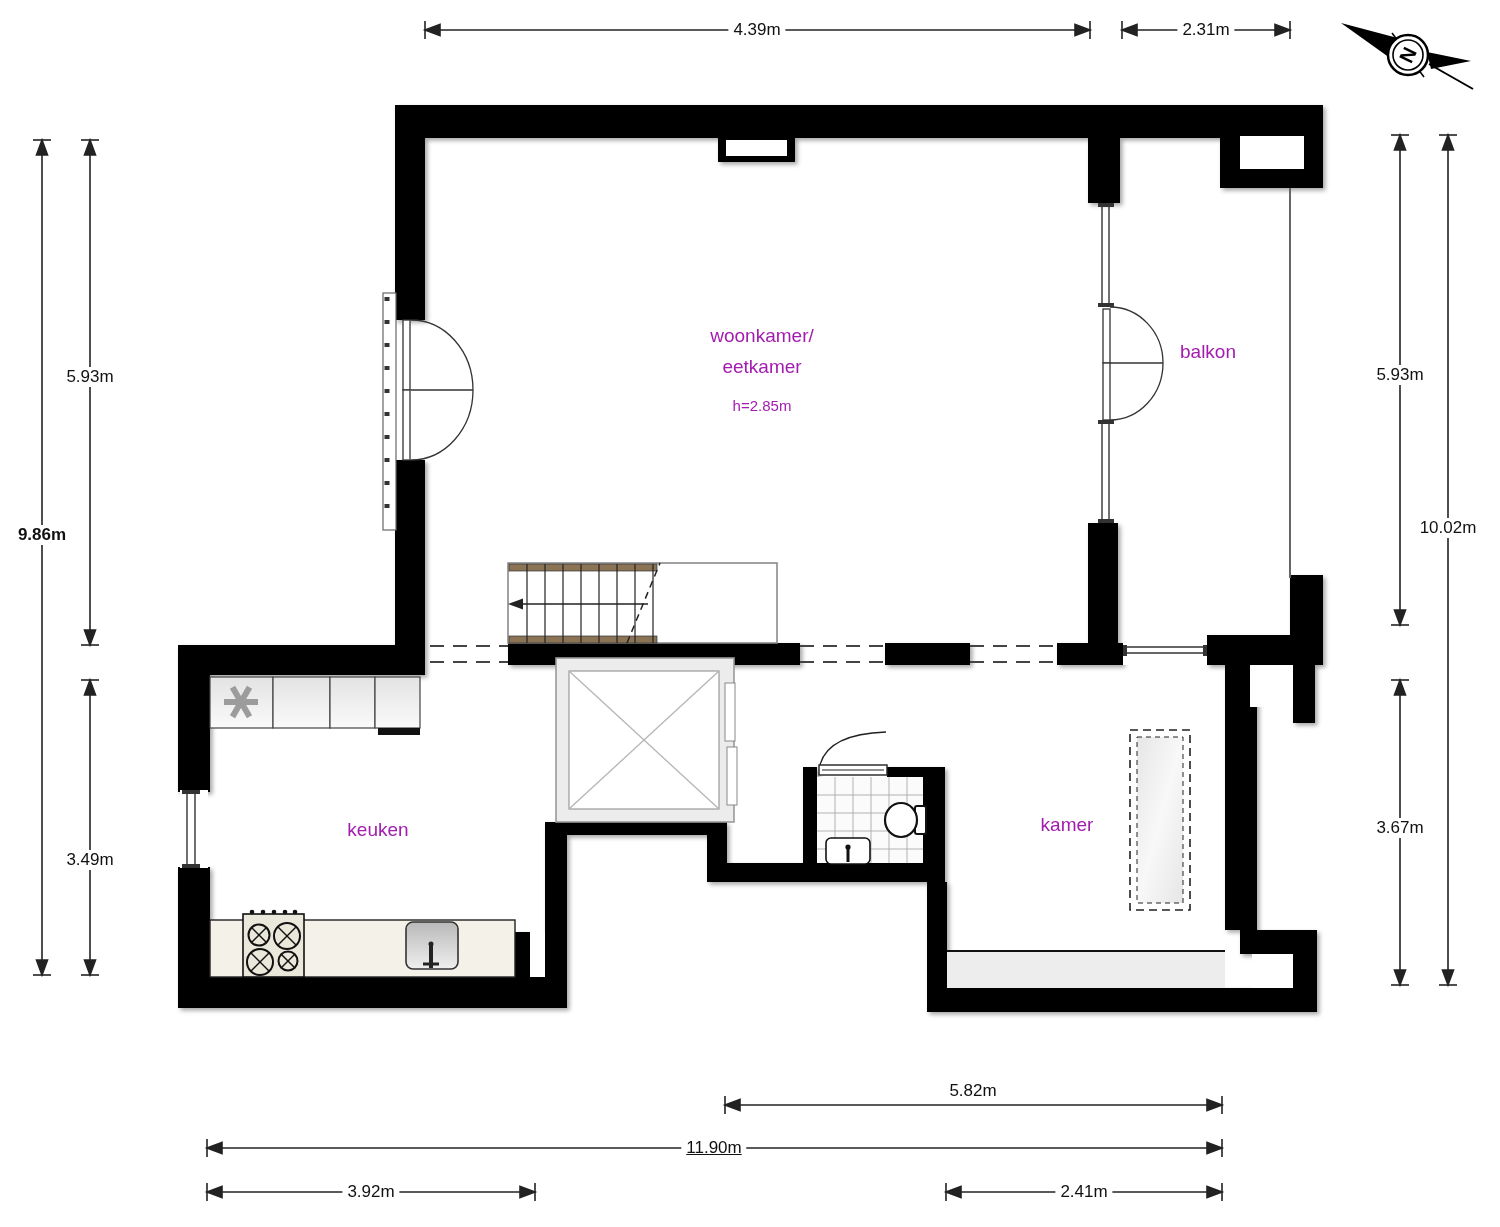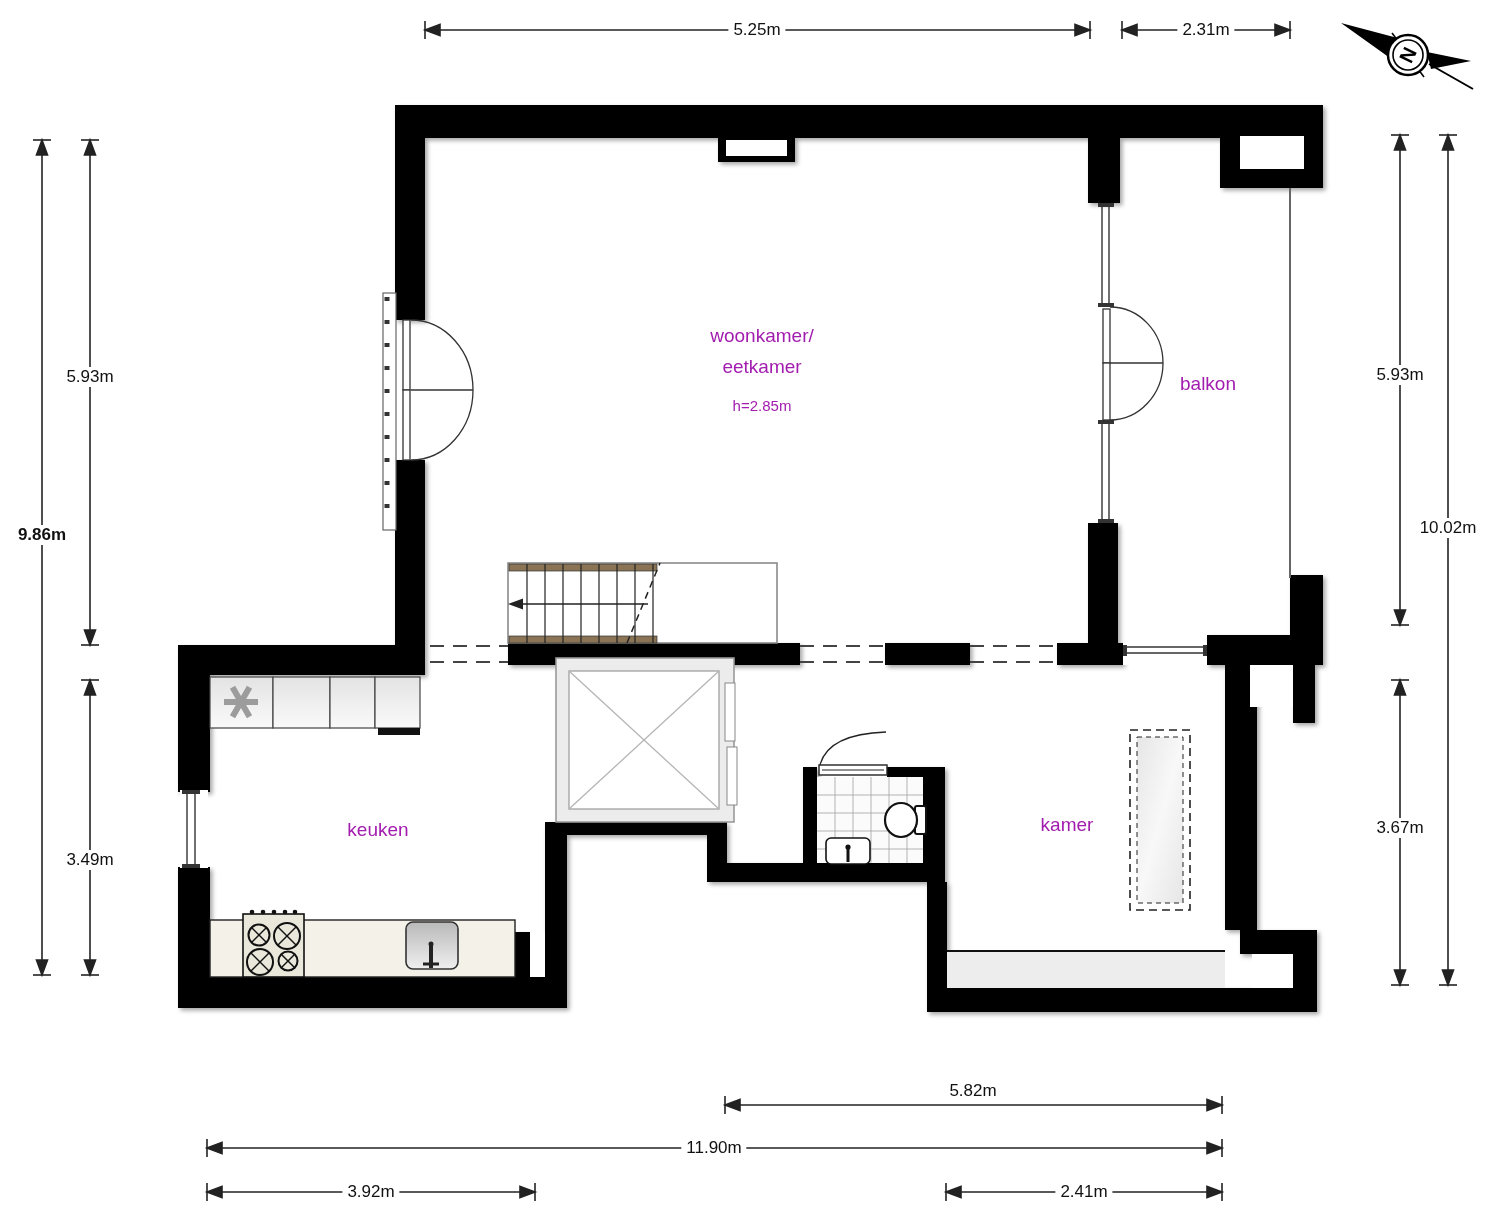--- a/index.html
+++ b/index.html
@@ -359,30 +359,30 @@
           <line x1="1222" y1="1183" x2="1222" y2="1201"></line>
       <polygon points="946,1192 961,1186.5 961,1197.5"></polygon>
           <polygon points="1222,1192 1207,1186.5 1207,1197.5"></polygon>
     </g>
   </g>
 </svg>
 
 <div class="lbl room-label" style="left:762px;top:336px;">woonkamer/</div>
 <div class="lbl room-label" style="left:762px;top:367px;">eetkamer</div>
 <div class="lbl room-note" style="left:762px;top:405px;">h=2.85m</div>
-<div class="lbl room-label" style="left:1208px;top:384px;">balkon</div>
+<div class="lbl room-label" style="left:1208px;top:352px;">balkon</div>
 <div class="lbl room-label" style="left:378px;top:830px;">keuken</div>
 <div class="lbl room-label" style="left:1067px;top:825px;">kamer</div>
 
-<div class="dim-label" style="left:757px;top:30px;">5.25m</div>
+<div class="dim-label" style="left:757px;top:30px;">4.39m</div>
 <div class="dim-label" style="left:1206px;top:30px;">2.31m</div>
 <div class="dim-label" style="left:90px;top:377px;">5.93m</div>
 <div class="dim-label" style="left:42px;top:535px;font-weight:bold;">9.86m</div>
 <div class="dim-label" style="left:90px;top:860px;">3.49m</div>
 <div class="dim-label" style="left:1400px;top:375px;">5.93m</div>
 <div class="dim-label" style="left:1448px;top:528px;">10.02m</div>
 <div class="dim-label" style="left:1400px;top:828px;">3.67m</div>
 <div class="dim-label" style="left:973px;top:1091px;">5.82m</div>
-<div class="dim-label" style="left:714px;top:1148px;">11.90m</div>
+<div class="dim-label" style="left:714px;top:1148px;text-decoration:underline;">11.90m</div>
 <div class="dim-label" style="left:371px;top:1192px;">3.92m</div>
 <div class="dim-label" style="left:1084px;top:1192px;">2.41m</div>
 
 </div>
 
 </body></html>

